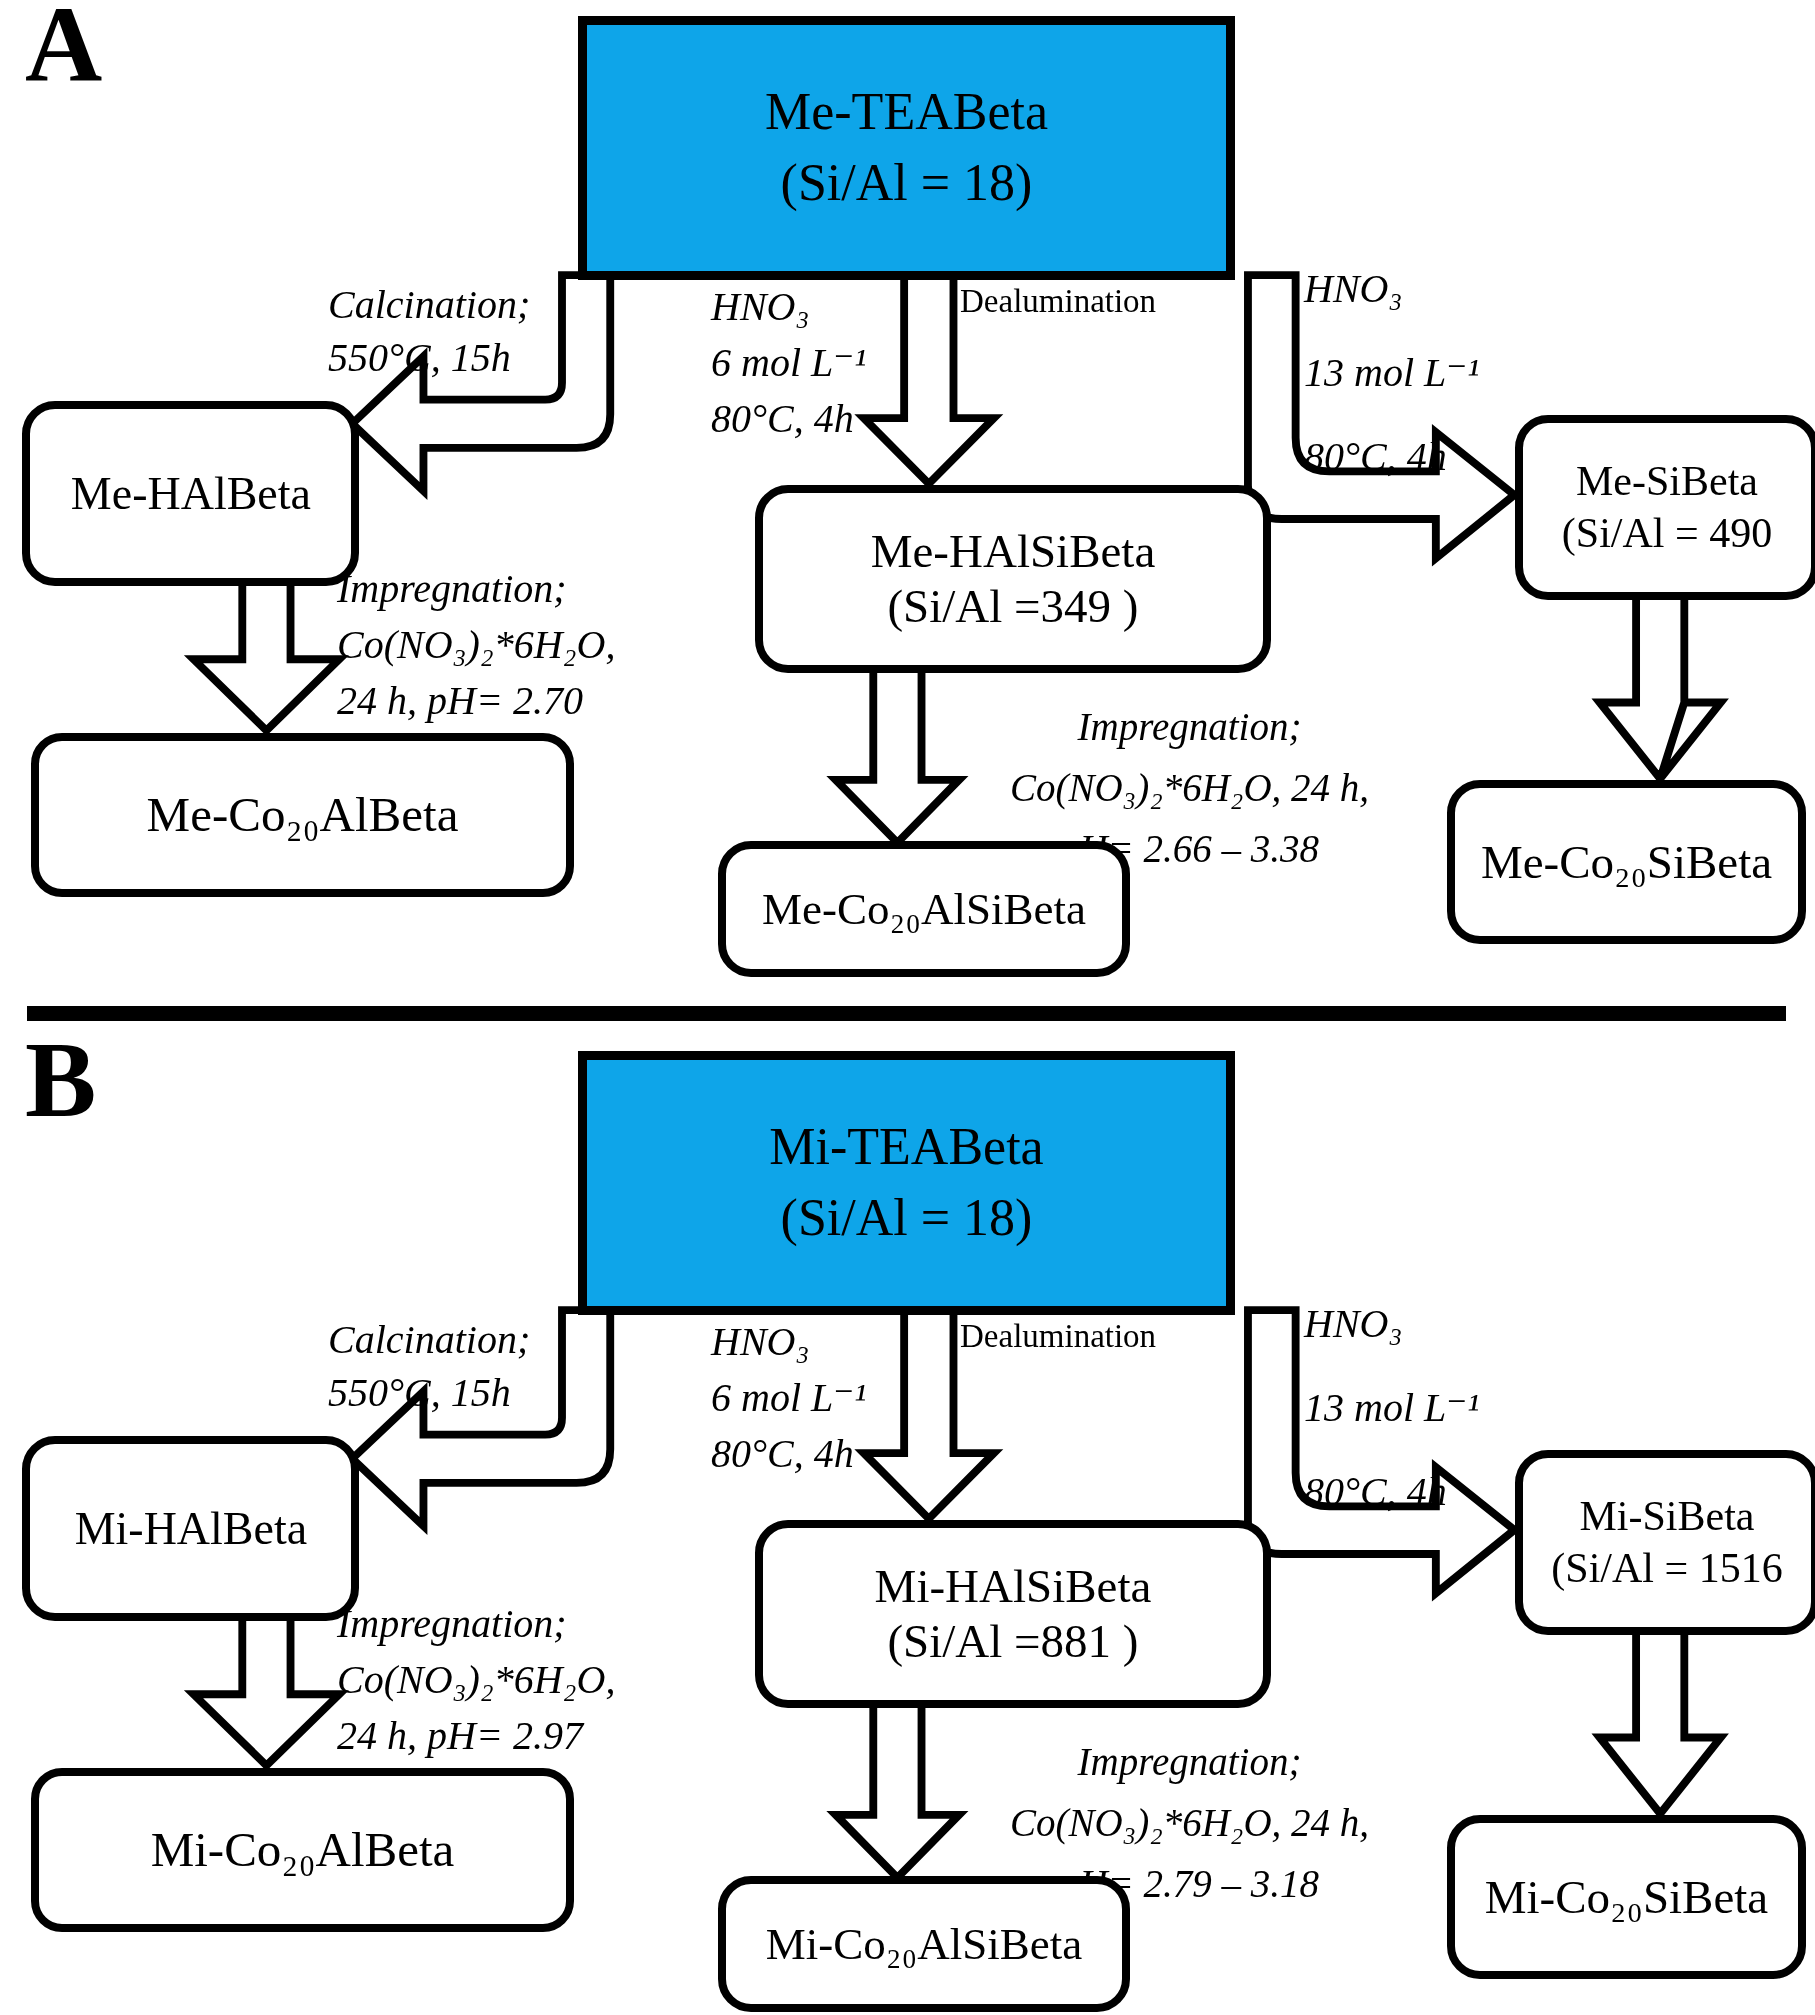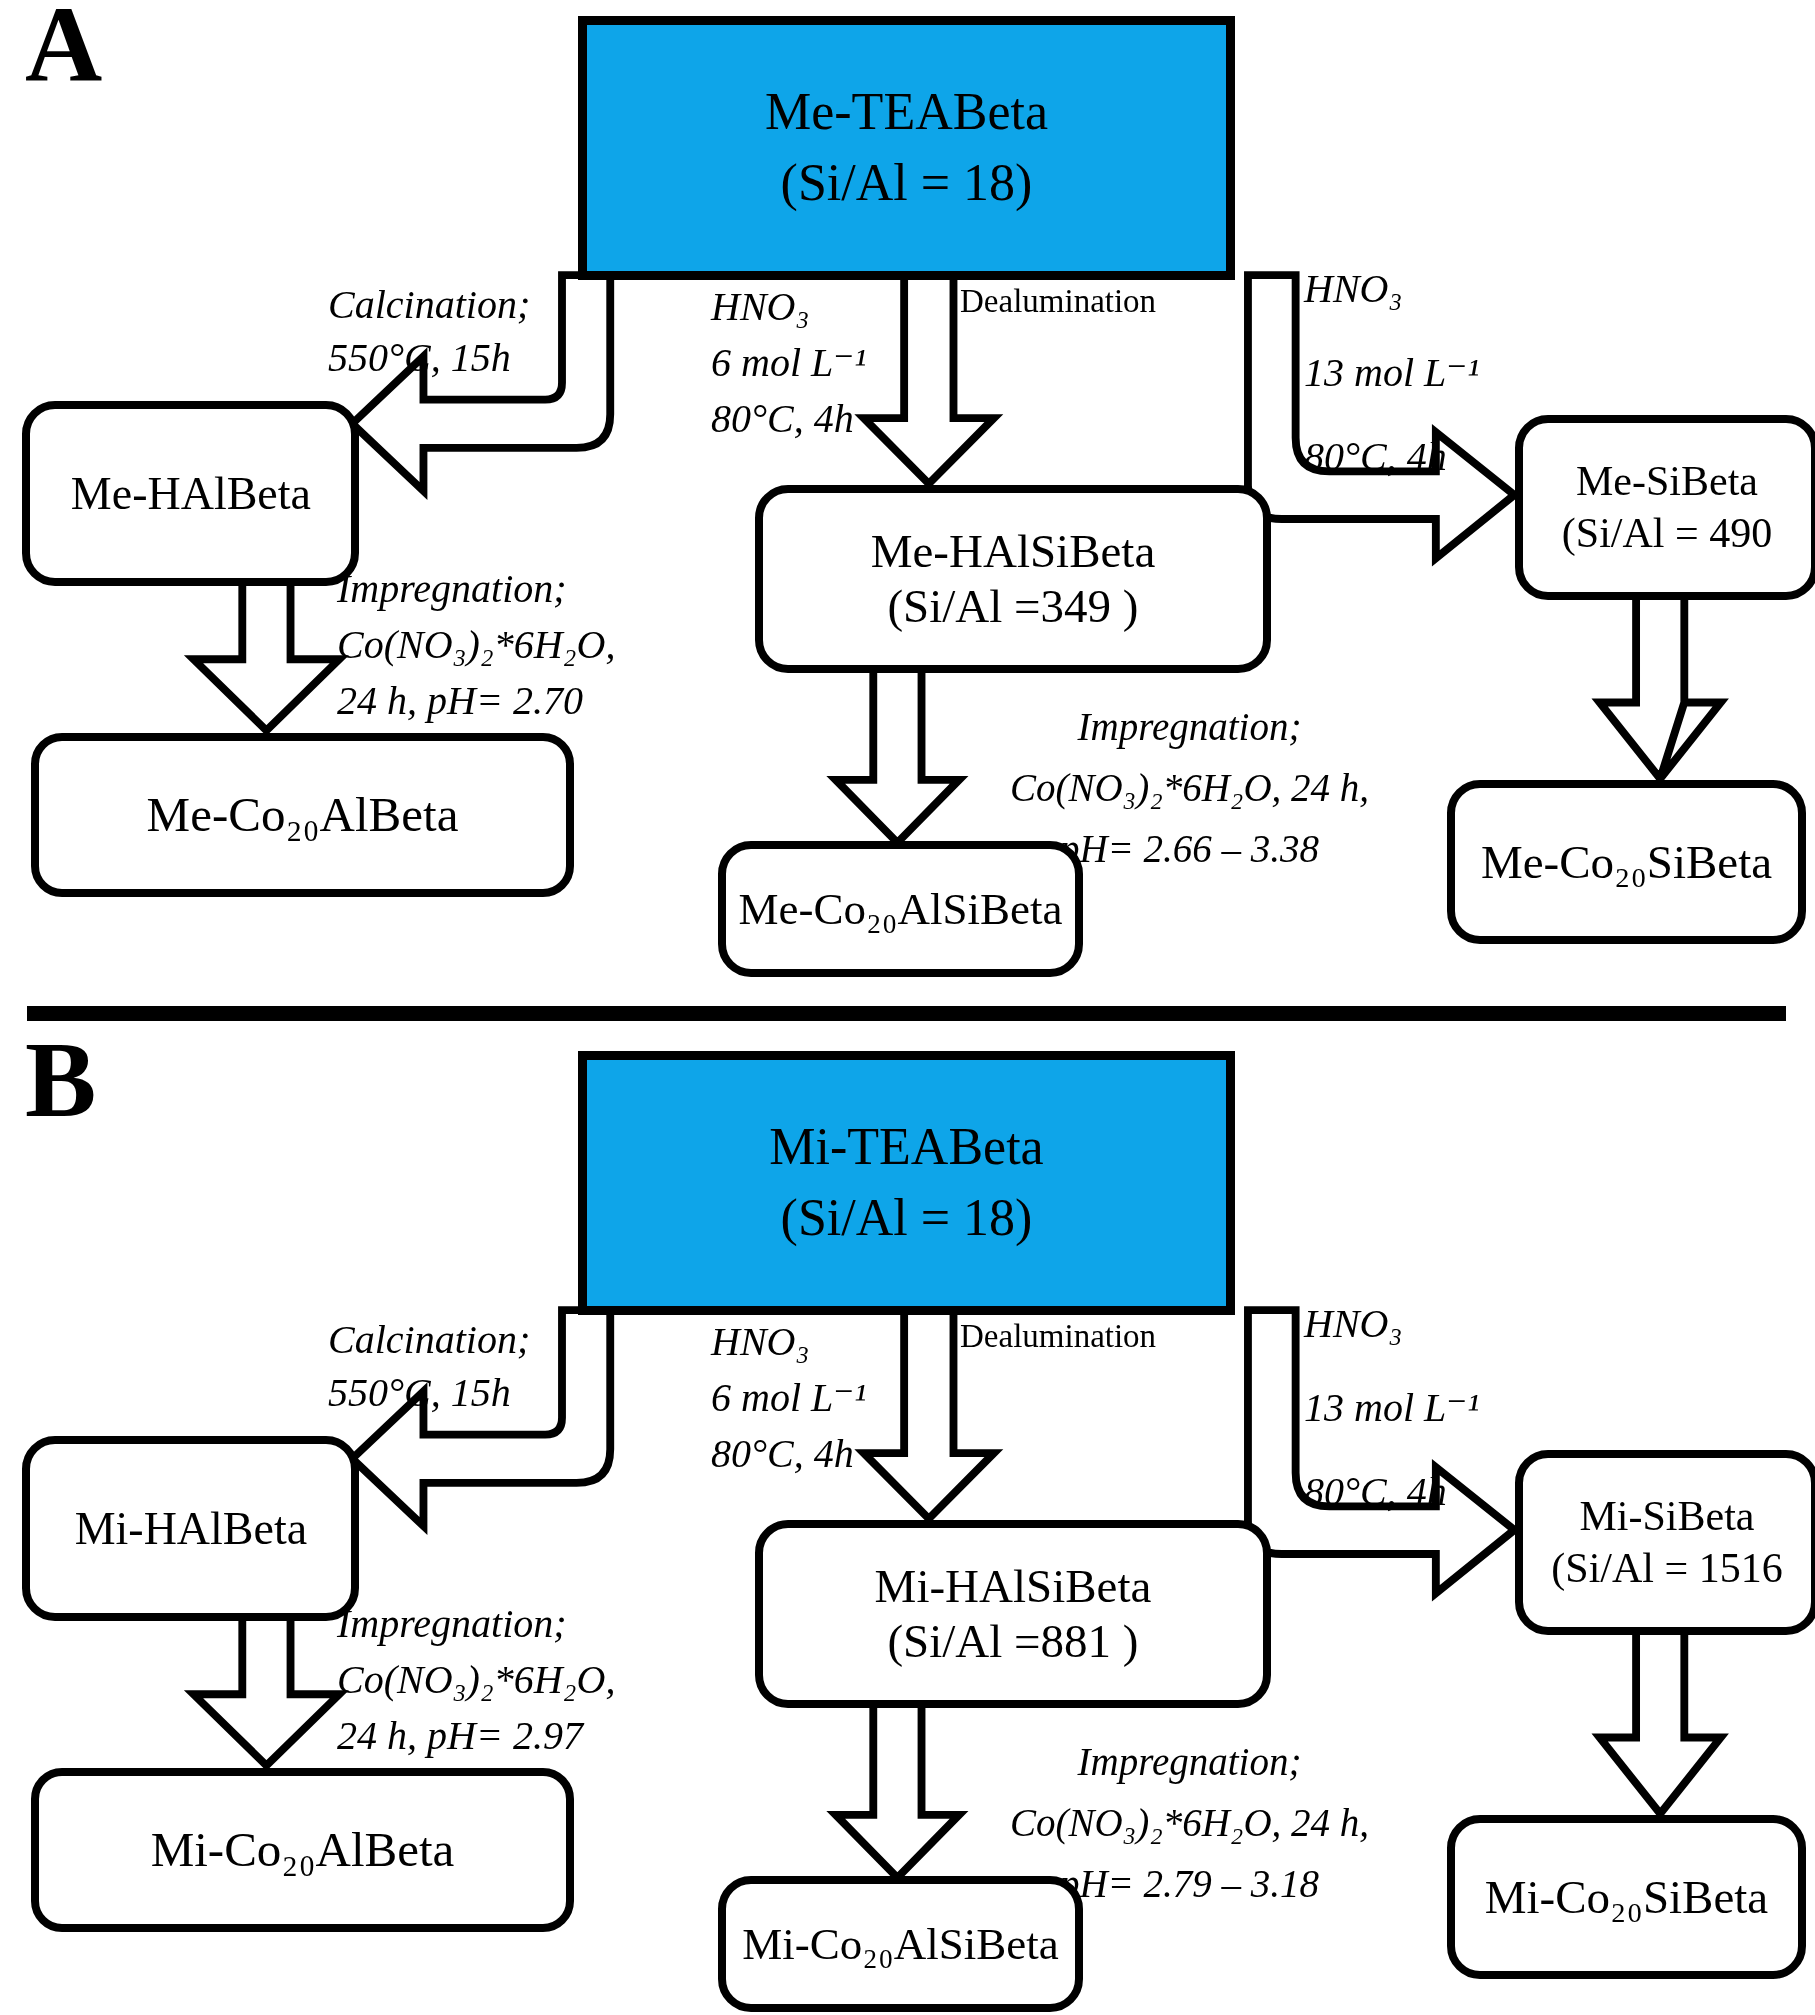--- a/index.html
+++ b/index.html
@@ -24,21 +24,21 @@
   }
   .rbox{
     position:absolute;border:8.4px solid #000;border-radius:33px;background:#fff;
     display:flex;flex-direction:column;justify-content:center;align-items:center;
     text-align:center;line-height:1.08;
   }
   .box-halbeta{left:22.4px;top:369px;width:337px;height:185px;font-size:46px;margin-top:32px;}
   .box-sibeta{left:1515px;top:415px;width:304px;height:185px;font-size:42px;gap:6.7px;}
   .box-halsibeta{left:755px;top:485px;width:516px;height:188px;font-size:47px;gap:4.5px;}
   .box-co-albeta{left:31px;top:733px;width:543px;height:164px;font-size:49px;border-radius:31px;}
-  .box-co-alsibeta{left:718px;top:841px;width:365px;height:136px;font-size:45px;}
+  .box-co-alsibeta{left:718px;top:841px;width:412px;height:136px;font-size:45px;}
   .box-co-sibeta{left:1447px;top:780px;width:359px;height:164px;font-size:47px;text-align:center;}
   .txt{position:absolute;white-space:nowrap;}
   .txt div{white-space:nowrap;font-style:italic;}
   .txt-calcination{left:328px;top:278px;font-size:40px;line-height:53px;}
   .txt-hno3-6{left:711px;top:279px;font-size:40px;line-height:56px;}
   .txt-dealum{left:960px;top:282px;font-size:33px;line-height:39px;}
   .txt-hno3-13{left:1304px;top:247px;font-size:40px;line-height:84px;}
   .txt-impreg-left{left:337px;top:561px;font-size:40px;line-height:56px;}
   .txt-impreg-mid{left:968px;top:696px;width:443px;font-size:39px;line-height:61px;text-align:center;}
   .divider{

